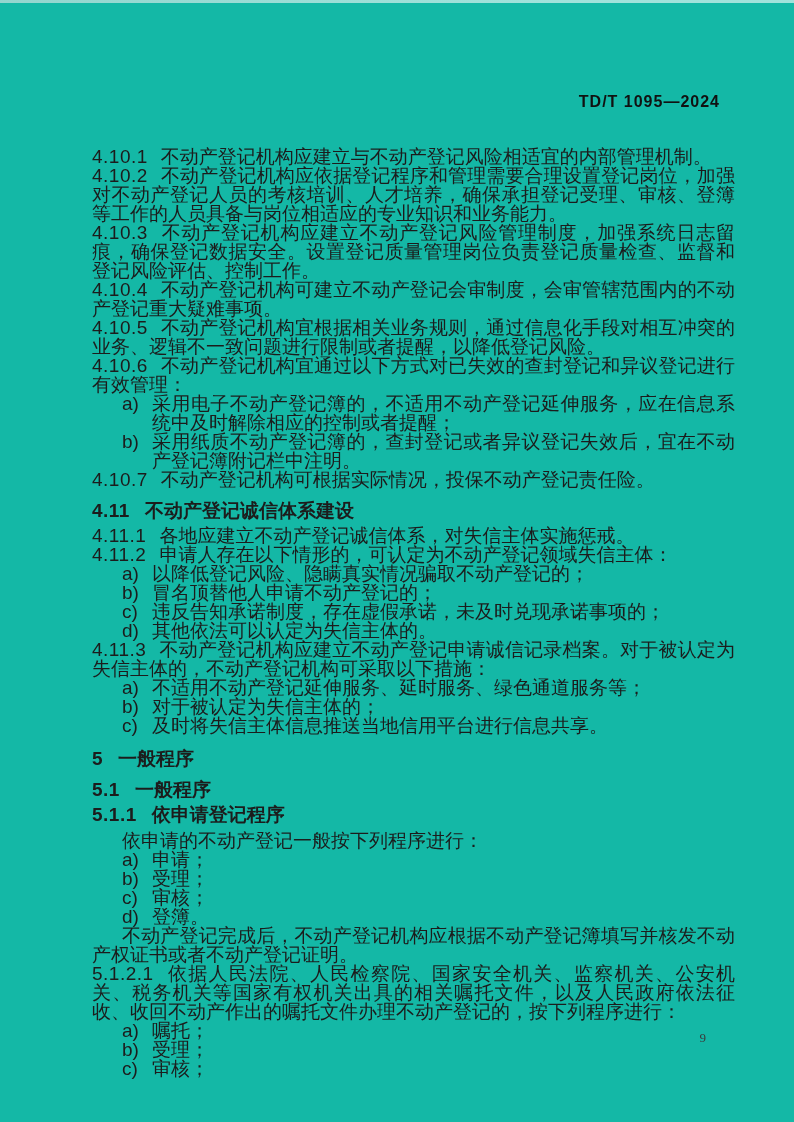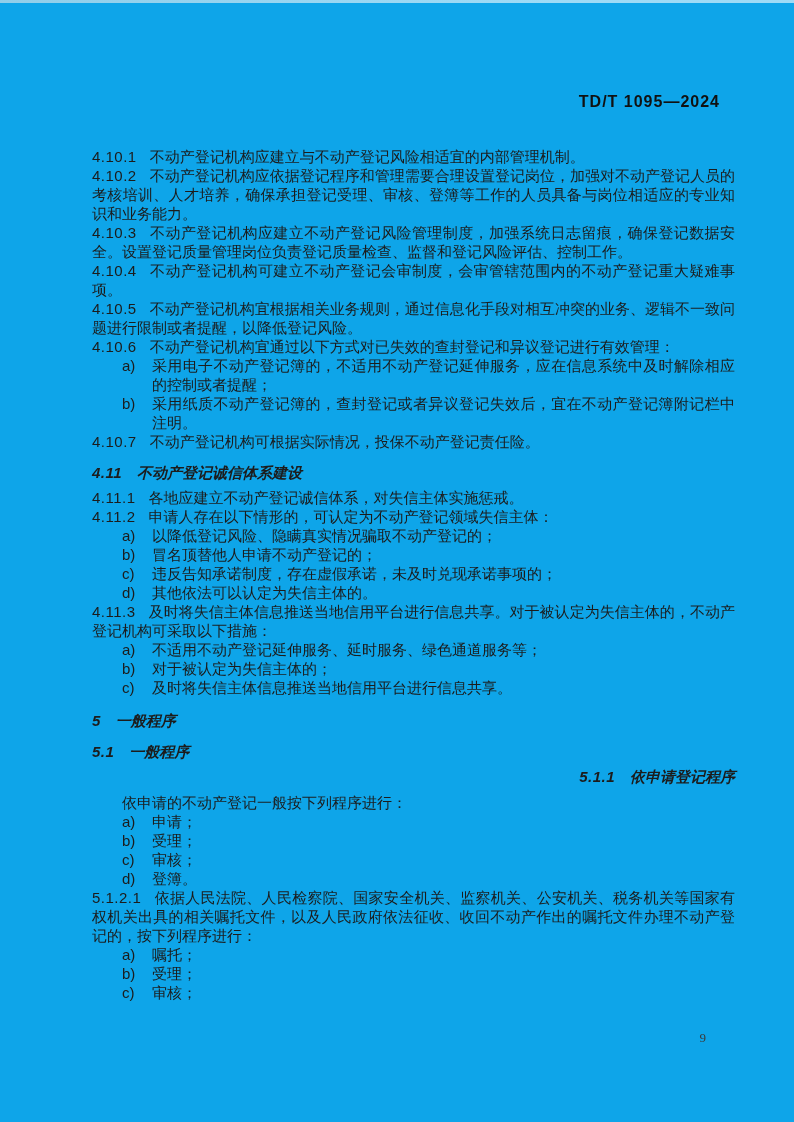--- a/index.html
+++ b/index.html
@@ -5,21 +5,21 @@
   html, body {
     margin: 0;
     padding: 0;
     background: #ffffff;
   }
   .page {
     position: relative;
     width: 794px;
     height: 1122px;
     margin: 0 auto;
-    background: #0ea5e9;
+    background: #14b8a6;
     overflow: hidden;
     font-family: "Liberation Sans", "DejaVu Sans", sans-serif;
     color: #1c1c1c;
   }
   
   .scan-edge {
     position: absolute;
     top: 0; left: 0;
     width: 100%;
     height: 3px;
@@ -33,21 +33,21 @@
   .std-no {
     font-size: 16px;
     font-weight: 600;
     letter-spacing: 1px;
     color: #111;
     white-space: nowrap;
   }
   .content {
     margin-top: 36px;
     padding: 0 59px 0 92px;
-    font-size: 15px;
+    font-size: 19px;
     line-height: 19px;
     text-align: justify;
   }
   .blk { margin: 0; }
   .clause .num {
     letter-spacing: 0.5px;
     white-space: nowrap;
     margin-right: 13px;
   }
   .li {
@@ -56,26 +56,25 @@
   }
   .li .marker {
     position: absolute;
     left: 30px;
     top: 0;
   }
   .para { text-indent: 30px; }
   .h {
     font-weight: bold;
     text-align: left;
-    font-style: italic;
   }
   .h .num { margin-right: 15px; letter-spacing: 0.5px; white-space: nowrap; }
   .h1 { margin: 14px 0 8px; }
   .h2 { margin: 12px 0 6px; }
-  .h3 { margin: 6px 0 7px; text-align: right; }
+  .h3 { margin: 6px 0 7px; }
   .page-num {
     position: absolute;
     top: 1030px;
     right: 88px;
     font-size: 13px;
     color: #3a3a3a;
     font-family: "Liberation Serif", "DejaVu Serif", serif;
   }
 </style>
 </head>
@@ -98,32 +97,33 @@
       <div class="blk li"><span class="marker">a)</span><span class="txt">采用电子不动产登记簿的，不适用不动产登记延伸服务，应在信息系统中及时解除相应的控制或者提醒；</span></div>
       <div class="blk li"><span class="marker">b)</span><span class="txt">采用纸质不动产登记簿的，查封登记或者异议登记失效后，宜在不动产登记簿附记栏中注明。</span></div>
       <div class="blk clause"><span class="num">4.10.7</span><span class="txt">不动产登记机构可根据实际情况，投保不动产登记责任险。</span></div>
       <div class="blk h h2"><span class="num">4.11</span><span class="txt">不动产登记诚信体系建设</span></div>
       <div class="blk clause"><span class="num">4.11.1</span><span class="txt">各地应建立不动产登记诚信体系，对失信主体实施惩戒。</span></div>
       <div class="blk clause"><span class="num">4.11.2</span><span class="txt">申请人存在以下情形的，可认定为不动产登记领域失信主体：</span></div>
       <div class="blk li"><span class="marker">a)</span><span class="txt">以降低登记风险、隐瞒真实情况骗取不动产登记的；</span></div>
       <div class="blk li"><span class="marker">b)</span><span class="txt">冒名顶替他人申请不动产登记的；</span></div>
       <div class="blk li"><span class="marker">c)</span><span class="txt">违反告知承诺制度，存在虚假承诺，未及时兑现承诺事项的；</span></div>
       <div class="blk li"><span class="marker">d)</span><span class="txt">其他依法可以认定为失信主体的。</span></div>
-      <div class="blk clause"><span class="num">4.11.3</span><span class="txt">及时将失信主体信息推送当地信用平台进行信息共享。对于被认定为失信主体的，不动产登记机构可采取以下措施：</span></div>
+      <div class="blk clause"><span class="num">4.11.3</span><span class="txt">不动产登记机构应建立不动产登记申请诚信记录档案。对于被认定为失信主体的，不动产登记机构可采取以下措施：</span></div>
       <div class="blk li"><span class="marker">a)</span><span class="txt">不适用不动产登记延伸服务、延时服务、绿色通道服务等；</span></div>
       <div class="blk li"><span class="marker">b)</span><span class="txt">对于被认定为失信主体的；</span></div>
       <div class="blk li"><span class="marker">c)</span><span class="txt">及时将失信主体信息推送当地信用平台进行信息共享。</span></div>
       <div class="blk h h1"><span class="num">5</span><span class="txt">一般程序</span></div>
       <div class="blk h h2"><span class="num">5.1</span><span class="txt">一般程序</span></div>
       <div class="blk h h3"><span class="num">5.1.1</span><span class="txt">依申请登记程序</span></div>
       <div class="blk para"><span class="txt">依申请的不动产登记一般按下列程序进行：</span></div>
       <div class="blk li"><span class="marker">a)</span><span class="txt">申请；</span></div>
       <div class="blk li"><span class="marker">b)</span><span class="txt">受理；</span></div>
       <div class="blk li"><span class="marker">c)</span><span class="txt">审核；</span></div>
       <div class="blk li"><span class="marker">d)</span><span class="txt">登簿。</span></div>
+      <div class="blk para"><span class="txt">不动产登记完成后，不动产登记机构应根据不动产登记簿填写并核发不动产权证书或者不动产登记证明。</span></div>
       <div class="blk clause"><span class="num">5.1.2.1</span><span class="txt">依据人民法院、人民检察院、国家安全机关、监察机关、公安机关、税务机关等国家有权机关出具的相关嘱托文件，以及人民政府依法征收、收回不动产作出的嘱托文件办理不动产登记的，按下列程序进行：</span></div>
       <div class="blk li"><span class="marker">a)</span><span class="txt">嘱托；</span></div>
       <div class="blk li"><span class="marker">b)</span><span class="txt">受理；</span></div>
       <div class="blk li"><span class="marker">c)</span><span class="txt">审核；</span></div>
     </div>
 
   <div class="page-num">9</div>
 </div>
 
 </body></html>

